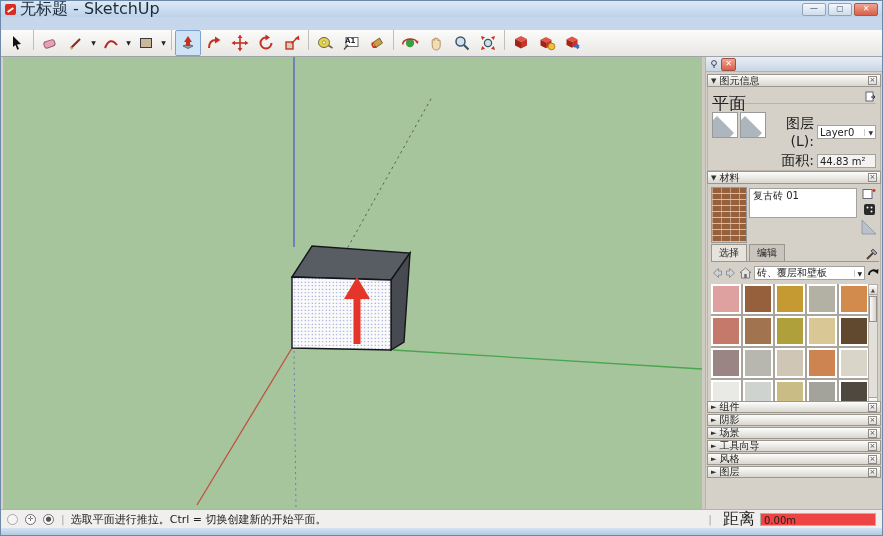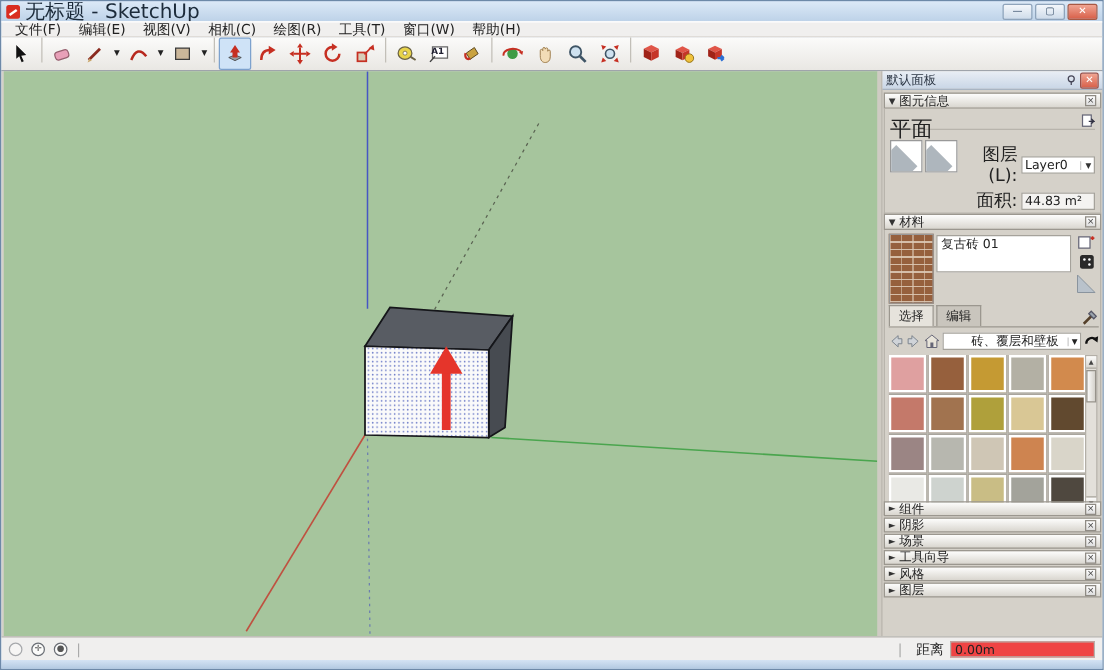--- a/index.html
+++ b/index.html
@@ -72,51 +72,40 @@
   .acc{position:absolute;left:0;top:343px;width:100%;}
   .acc-row{height:12px;margin:1px 1px 0 1px;background:linear-gradient(#fdfdfc,#d9d6cf);border:1px solid #9b978f;display:flex;align-items:center;padding:0 3px;box-sizing:border-box;}
   .acc-row .tri{font-size:7px;margin-right:3px;color:#333;}
   .acc-row .acc-label{font-size:10px;flex:1;color:#222;}
   
   .statusbar{position:absolute;left:0;top:508px;width:100%;height:19px;background:#f0efee;border-top:1px solid #b5b2ac;display:flex;align-items:center;padding:0 6px;box-sizing:border-box;}
   .st-ico{width:11px;height:11px;border:1px solid #6b6f76;border-radius:50%;margin-right:7px;display:flex;align-items:center;justify-content:center;font-size:7px;color:#555;background:#fbfbfa;box-sizing:border-box;}
   .st-sep{color:#aaa;margin:0 6px 0 0;}
   .hint{font-size:11px;color:#222;white-space:nowrap;}
   .dist-wrap{margin-left:auto;display:flex;align-items:center;gap:5px;}
-  .dist-label{font-size:11px;}
+  .dist-label{font-size:16px;}
   .dist-box{width:116px;height:13px;background:#ef4444;border:1px solid #b5b2ac;font-size:10px;line-height:13px;padding:0 3px;box-sizing:border-box;}
   .bottom-frame{position:absolute;left:0;top:527px;width:100%;height:9px;background:linear-gradient(#d4e3f4,#a9c2dc);}
   svg{display:block;}
 </style>
 </head>
 <body>
 
 <div class="window">
 
   <div class="titlebar">
     <div class="app-icon"></div>
     <div class="title-text">无标题 - SketchUp</div>
     <div class="win-controls">
       <div class="win-btn">—</div>
       <div class="win-btn">▢</div>
       <div class="win-btn close">✕</div>
     </div>
   </div>
 
-  <div class="menubar">
-
-  <div class="menu-item">文件(F)</div>
-      <div class="menu-item">编辑(E)</div>
-      <div class="menu-item">视图(V)</div>
-      <div class="menu-item">相机(C)</div>
-      <div class="menu-item">绘图(R)</div>
-      <div class="menu-item">工具(T)</div>
-      <div class="menu-item">窗口(W)</div>
-      <div class="menu-item">帮助(H)</div>
-    </div>
 
   <div class="toolbar">
     <div class="tbtn">
       <svg width="18" height="18" viewBox="0 0 18 18">
           <path d="M5 2 L13 10 L9 10.5 L11 15 L9.3 15.8 L7.4 11 L5 13 Z" fill="#111"></path>
         </svg>
     </div>
     <div class="tsep"></div>
     <div class="tbtn">
       <svg width="18" height="18" viewBox="0 0 18 18">
@@ -286,21 +275,20 @@
           <rect x="350.5" y="240" width="7" height="47" fill="#e5352b"></rect>
           <polygon points="354,220 367,242 341,242" fill="#e5352b"></polygon>
         </g>
       </svg>
     </div>
 
     <div class="splitter"></div>
 
     <div class="panel">
       <div class="panel-header">
-        <div class="panel-title">默认面板</div>
         <div class="pinbtn">
           <svg width="8" height="8" viewBox="0 0 8 8">
               <circle cx="4" cy="3" r="2.4" fill="none" stroke="#445" stroke-width="1"></circle>
               <line x1="4" y1="5" x2="4" y2="8" stroke="#445" stroke-width="1"></line>
             </svg>
         </div>
         <div class="close-red">✕</div>
       </div>
 
       <div style="position:absolute;left:0;top:16px;width:100%;">
@@ -378,21 +366,21 @@
                 <path d="M7.5 1.5 L2.5 6 L7.5 10.5 V8 H10.5 V4 H7.5 Z" fill="#cfd3d8" stroke="#7d858e" stroke-width="0.8"></path>
               </svg>
             <svg width="12" height="12" viewBox="0 0 12 12">
                 <path d="M4.5 1.5 L9.5 6 L4.5 10.5 V8 H1.5 V4 H4.5 Z" fill="#cfd3d8" stroke="#7d858e" stroke-width="0.8"></path>
               </svg>
             <svg width="13" height="12" viewBox="0 0 13 12">
                 <path d="M6.5 1 L12 5.5 H10.5 V11 H2.5 V5.5 H1 Z" fill="#e8e4da" stroke="#667" stroke-width="0.8"></path>
                 <rect x="5.3" y="7" width="2.4" height="4" fill="#667"></rect>
               </svg>
             <div class="nav-combo">
-              <span style="flex:1;overflow:hidden;margin-left:20px;">砖、覆层和壁板</span>
+              <span style="flex:1;overflow:hidden;">砖、覆层和壁板</span>
               <span style="font-size:6px;border-left:1px solid #ccc;padding-left:2px;">▼</span>
             </div>
             <svg width="12" height="12" viewBox="0 0 12 12">
                 <path d="M2 8 A4.5 4.5 0 0 1 9.5 4.5" fill="none" stroke="#111" stroke-width="1.8"></path>
                 <path d="M11.5 2 L11 7 L6.8 4 Z" fill="#111"></path>
               </svg>
           </div>
           <div class="swatch-wrap">
             <div class="swatch-grid">
 
@@ -460,20 +448,21 @@
         </div>
         </div>
     </div>
   </div>
 
   <div class="statusbar">
     <div class="st-ico" style="opacity:.55"></div>
     <div class="st-ico">✛</div>
     <div class="st-ico">●</div>
     <span class="st-sep">|</span>
+    <span class="hint">选取平面进行推拉。Ctrl = 切换创建新的开始平面。</span>
     <div class="dist-wrap">
       <span class="st-sep">|</span>
       <span class="dist-label">距离</span>
       <div class="dist-box">0.00m</div>
     </div>
   </div>
   <div class="bottom-frame"></div>
 
 </div>
 

